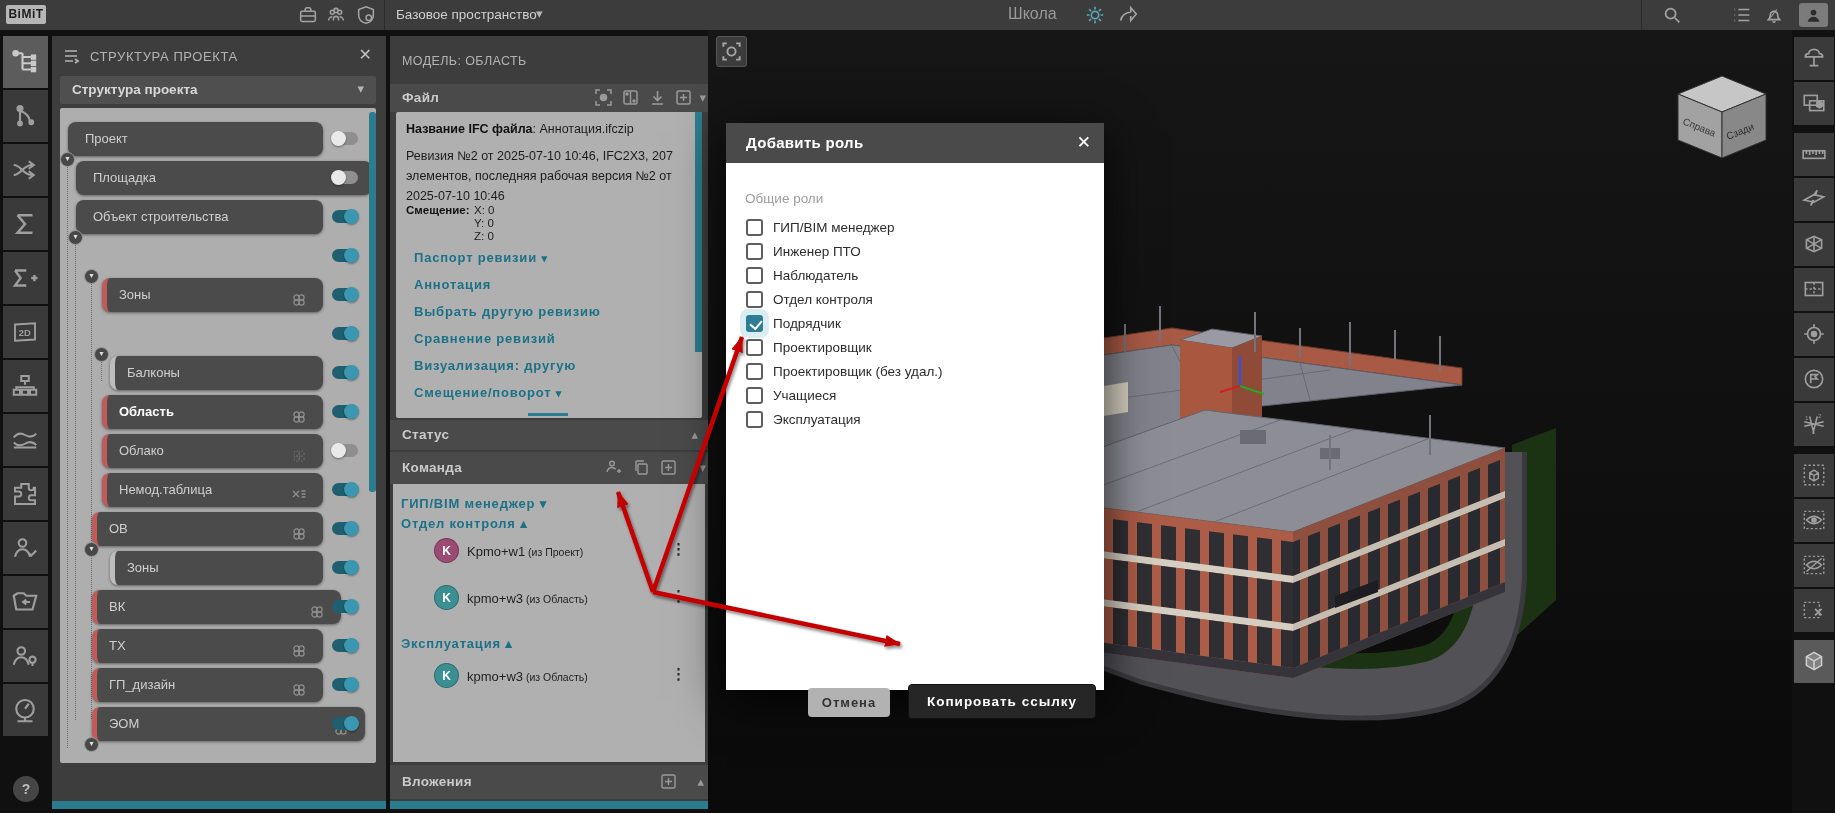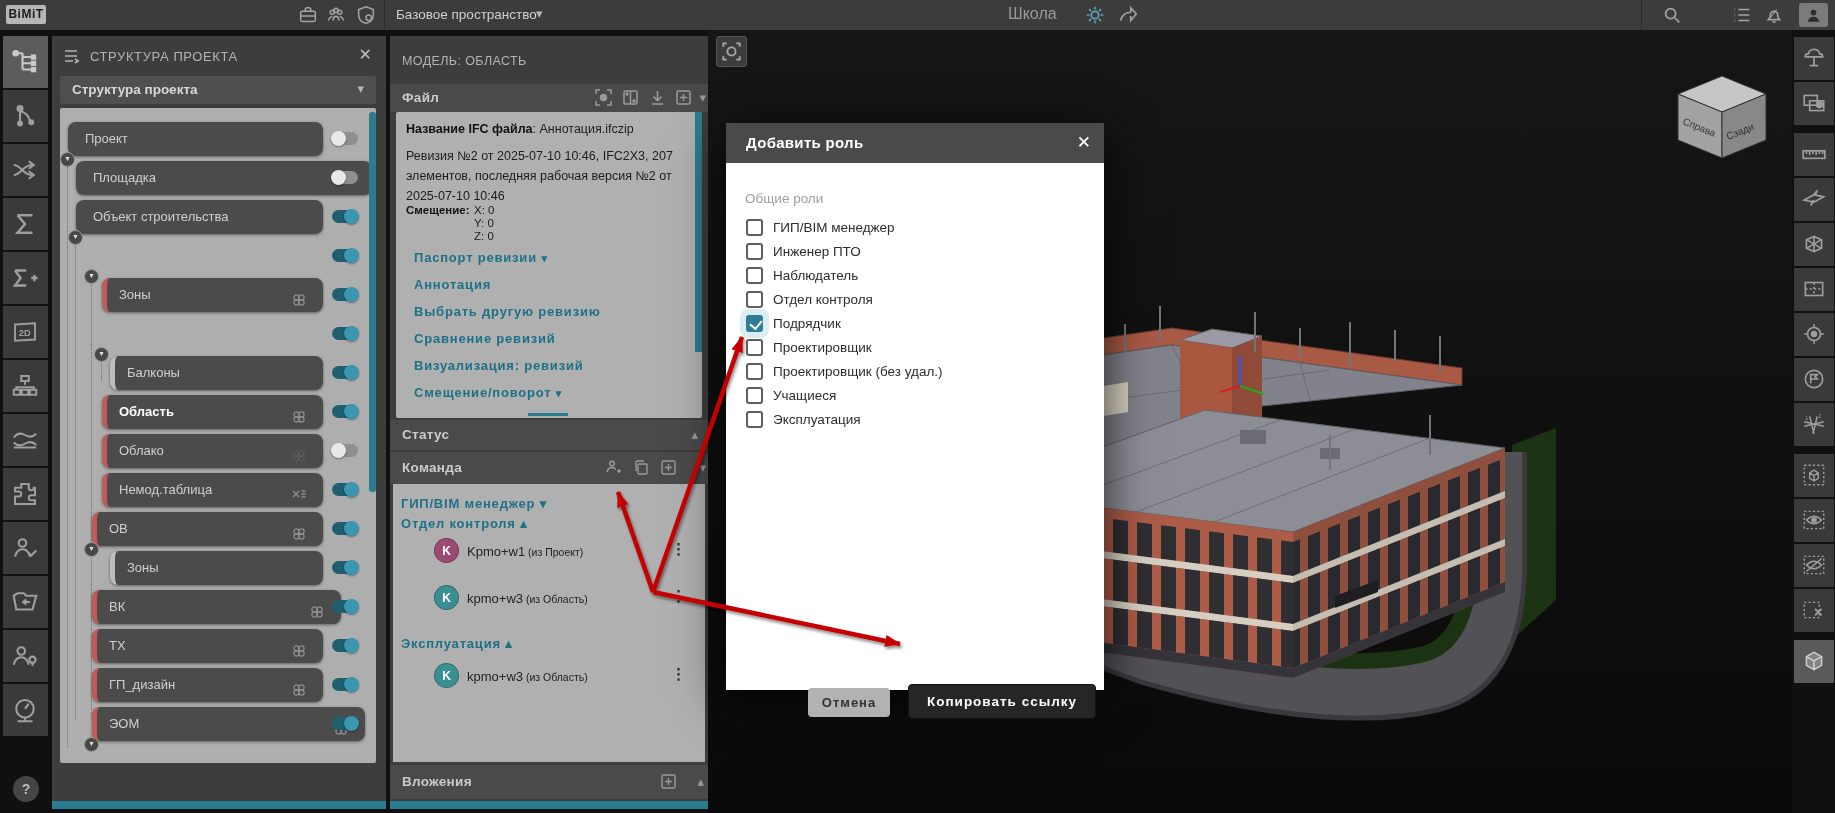--- a/index.html
+++ b/index.html
@@ -563,21 +563,21 @@
       <div class="fname"><b>Название IFC файла</b><span>: Аннотация.ifczip</span></div>
       <div class="frev">Ревизия №2 от 2025-07-10 10:46, IFC2X3, 207 элементов, последняя рабочая версия №2 от 2025-07-10 10:46</div>
       <span class="offl" style="left:10px;top:92px">Смещение:</span>
       <span class="offv" style="left:78px;top:92px">X: 0</span>
       <span class="offv" style="left:78px;top:105px">Y: 0</span>
       <span class="offv" style="left:78px;top:118px">Z: 0</span>
       <button class="flink" style="top:138px"><span>Паспорт ревизии</span> <span class="cr">▾</span></button>
       <button class="flink" style="top:165px"><span>Аннотация</span></button>
       <button class="flink" style="top:192px"><span>Выбрать другую ревизию</span></button>
       <button class="flink" style="top:219px"><span>Сравнение ревизий</span></button>
-      <button class="flink" style="top:246px"><span>Визуализация: ревизий</span></button>
+      <button class="flink" style="top:246px"><span>Визуализация: другую</span></button>
       <button class="flink" style="top:273px"><span>Смещение/поворот</span> <span class="cr">▾</span></button>
       <div id="fc-thumb"></div>
       <div id="fc-tab"></div>
     </div>
 
     <div class="secbar" style="top:384px;height:30px">
       <span class="slabel" style="top:7px">Статус</span>
       <button class="scaret" style="right:10px;top:7px">▴</button>
     </div>
 

